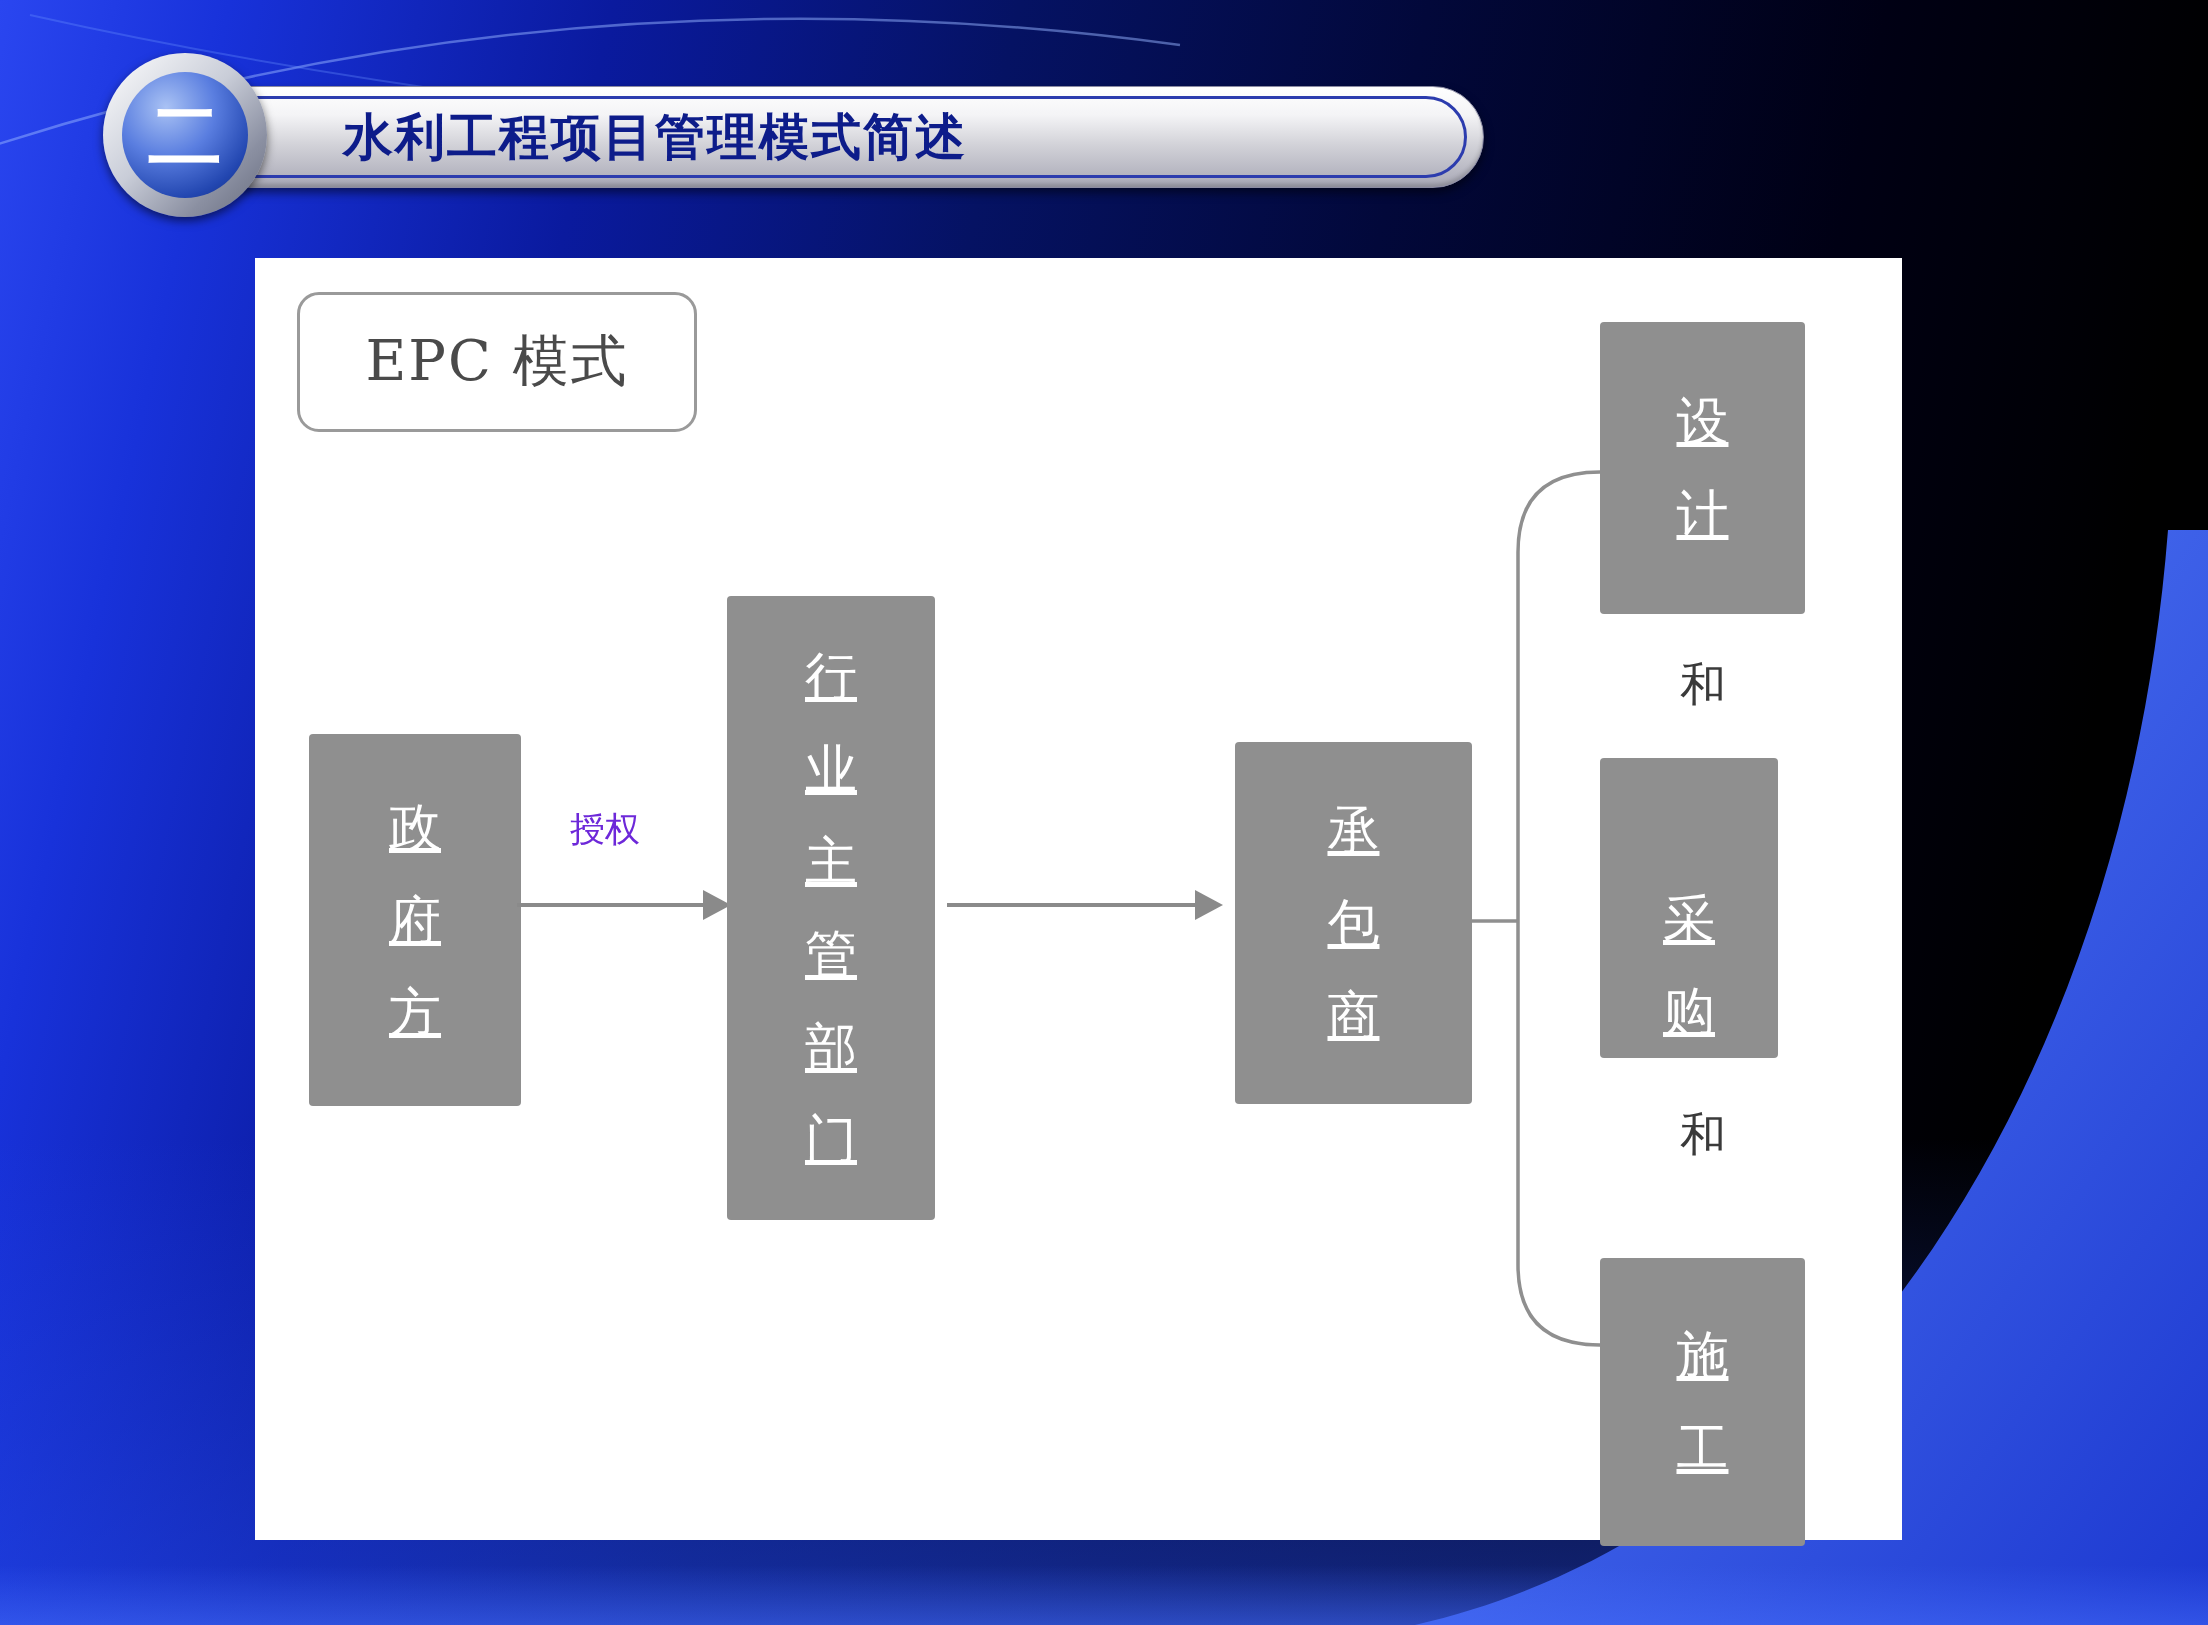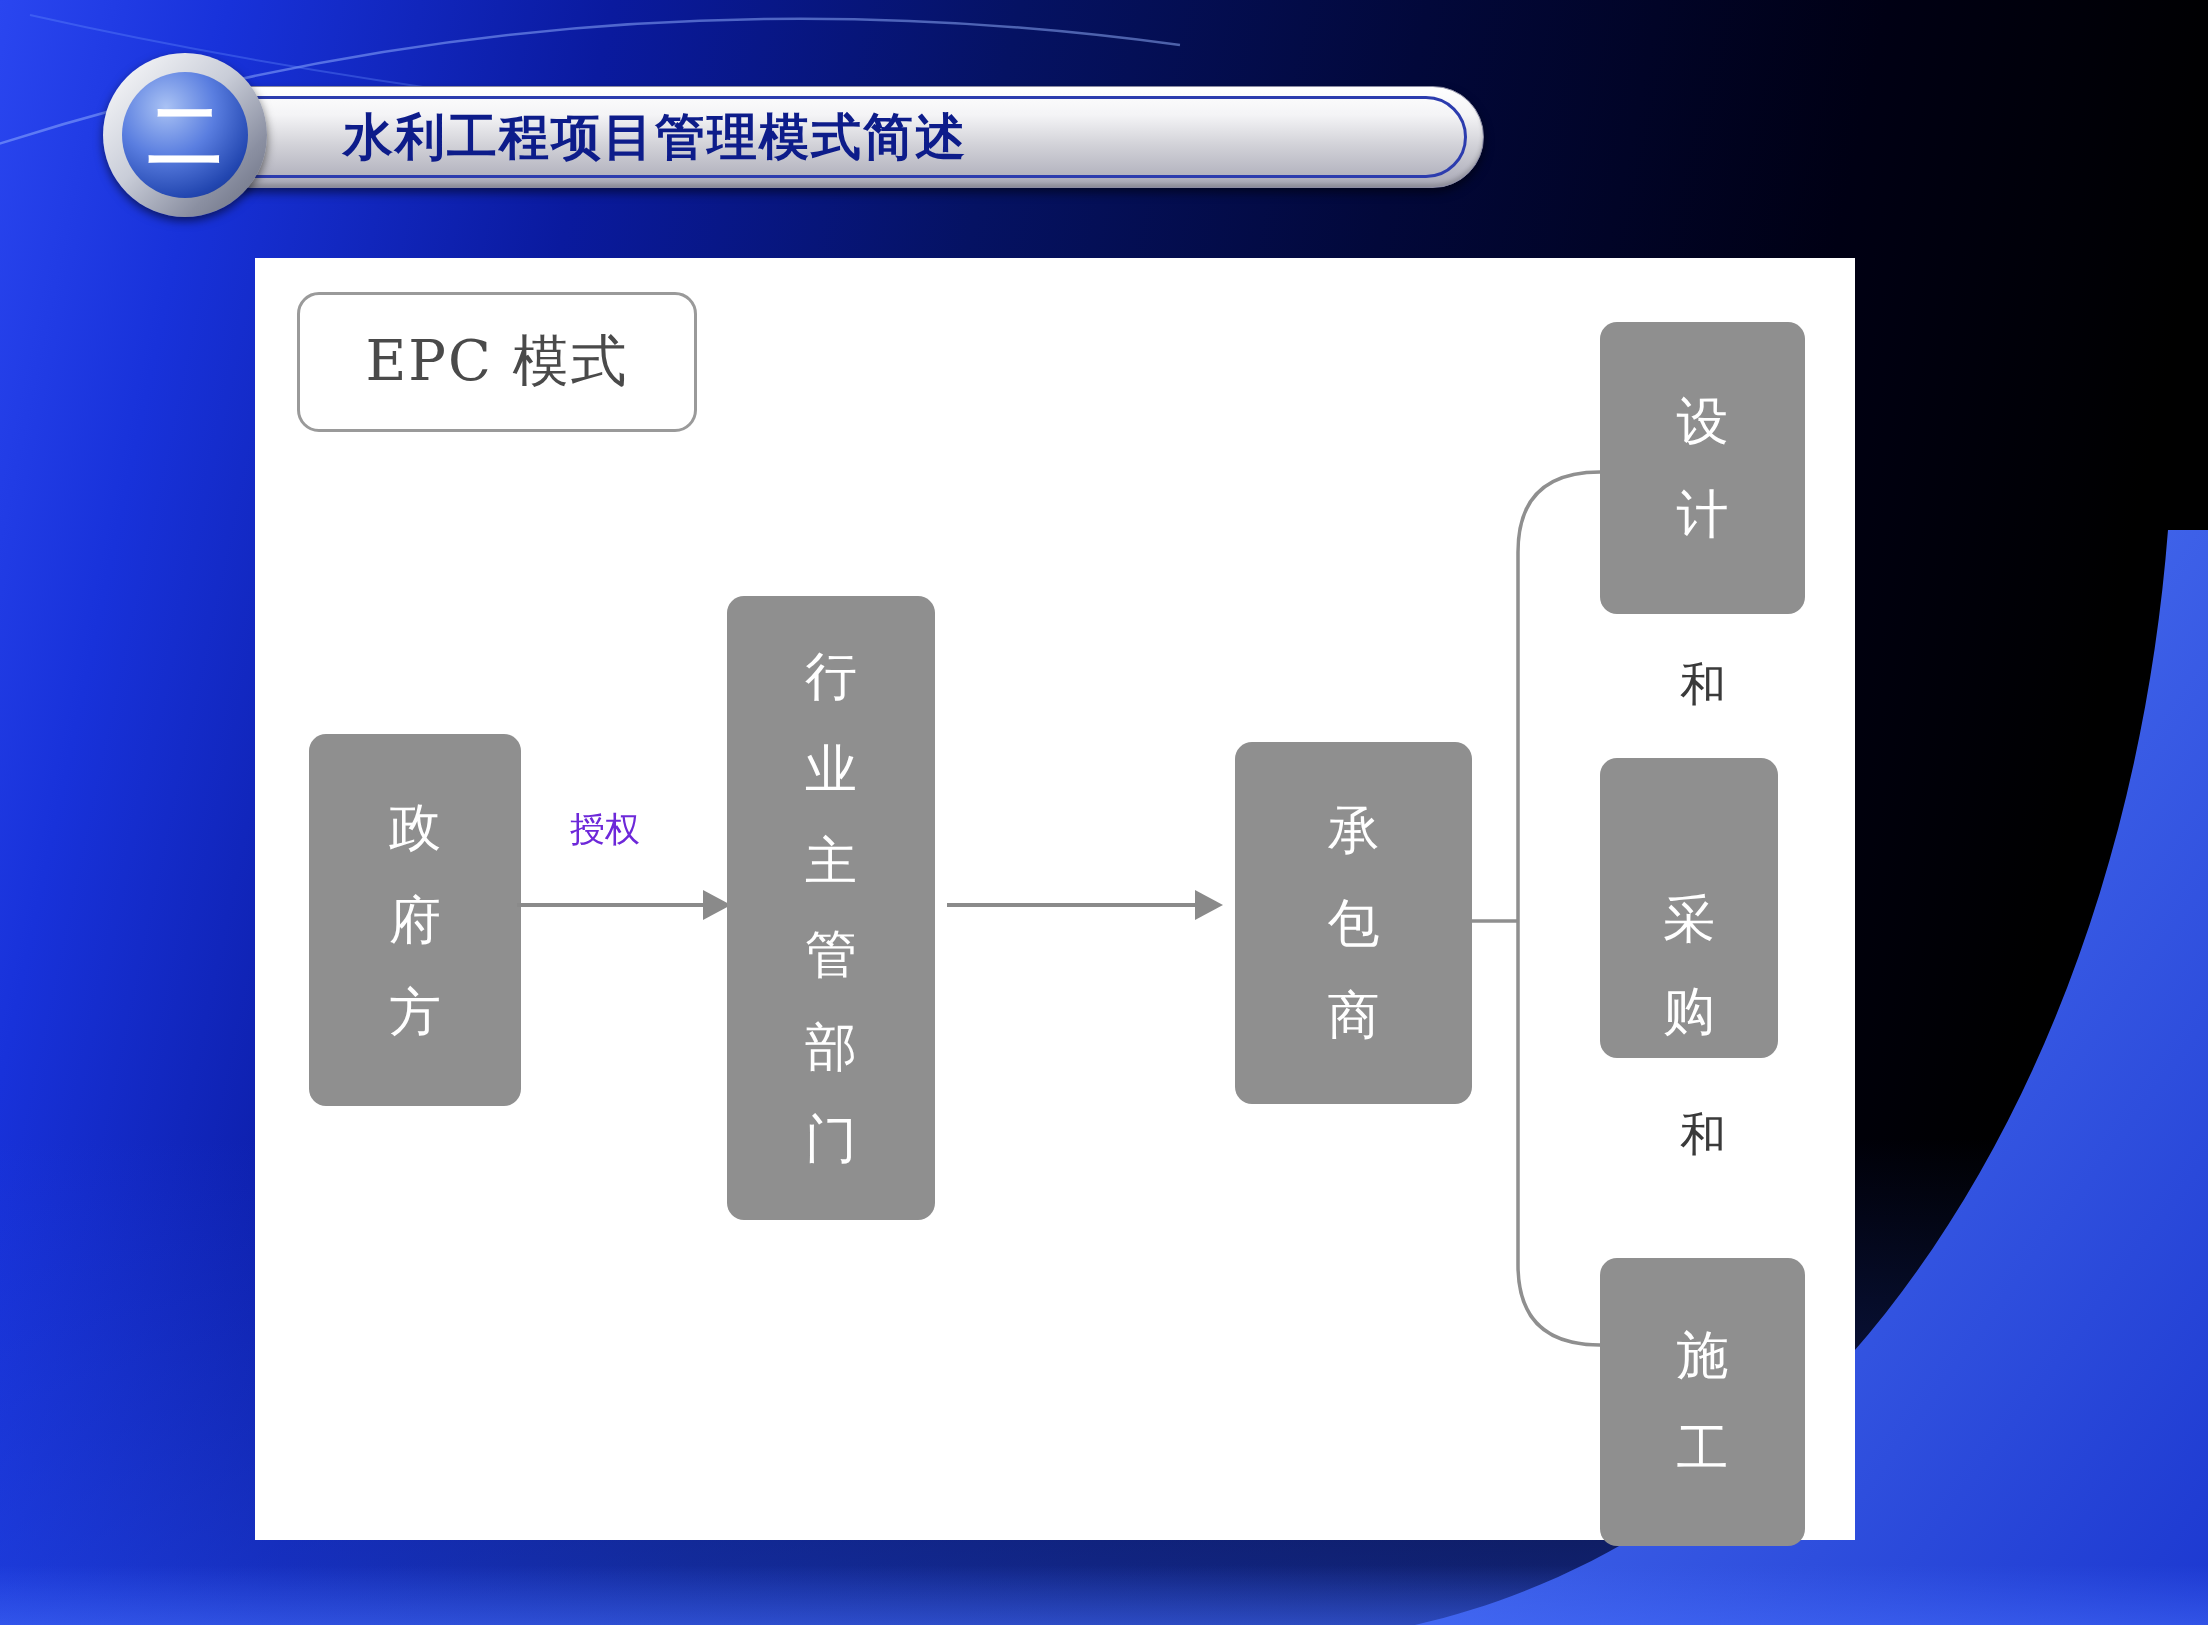--- a/index.html
+++ b/index.html
@@ -44,34 +44,34 @@
   }
   .badge-core{
     width:126px;height:126px;border-radius:50%;
     background:radial-gradient(circle at 35% 28%,#a9c2f4 0%,#5a7ee0 40%,#2246b0 75%,#112a72 100%);
     display:flex;align-items:center;justify-content:center;
   }
   .badge-label{color:#ffffff;font-size:74px;font-weight:bold;line-height:1;}
   
   .panel{
     position:absolute;left:255px;top:258px;width:1600px;height:1282px;
-    background:#ffffff;z-index:2;
+    background:#ffffff;z-index:2;padding-left:47px;
   }
   .panel *{box-sizing:border-box;}
   
   .epc-box{
     position:absolute;left:42px;top:34px;width:400px;height:140px;
     border:3px solid #9a9a9a;border-radius:22px;
     display:flex;align-items:center;justify-content:center;
     font-size:56px;color:#4a4a4a;letter-spacing:2px;
   }
   
   .node{
-    position:absolute;background:#8f8f8f;border-radius:17px;color:#ffffff;
-    display:flex;align-items:center;justify-content:center;
+    position:absolute;background:#8f8f8f;border-radius:4px;color:#ffffff;
+    display:flex;align-items:center;justify-content:center;text-decoration:underline;
   }
   .vtext{
     display:block;width:1.2em;word-break:break-all;white-space:normal;
     text-align:center;font-size:52px;line-height:1.78;
   }
   .n-government{left:46px;top:476px;width:212px;height:372px;margin-left:8px;}
   .n-authority{left:472px;top:338px;width:208px;height:624px;}
   .n-contractor{left:980px;top:484px;width:237px;height:362px;}
   .n-design{left:1345px;top:64px;width:205px;height:292px;}
   .n-procurement{left:1345px;top:500px;width:178px;height:300px;align-items:flex-end;}

